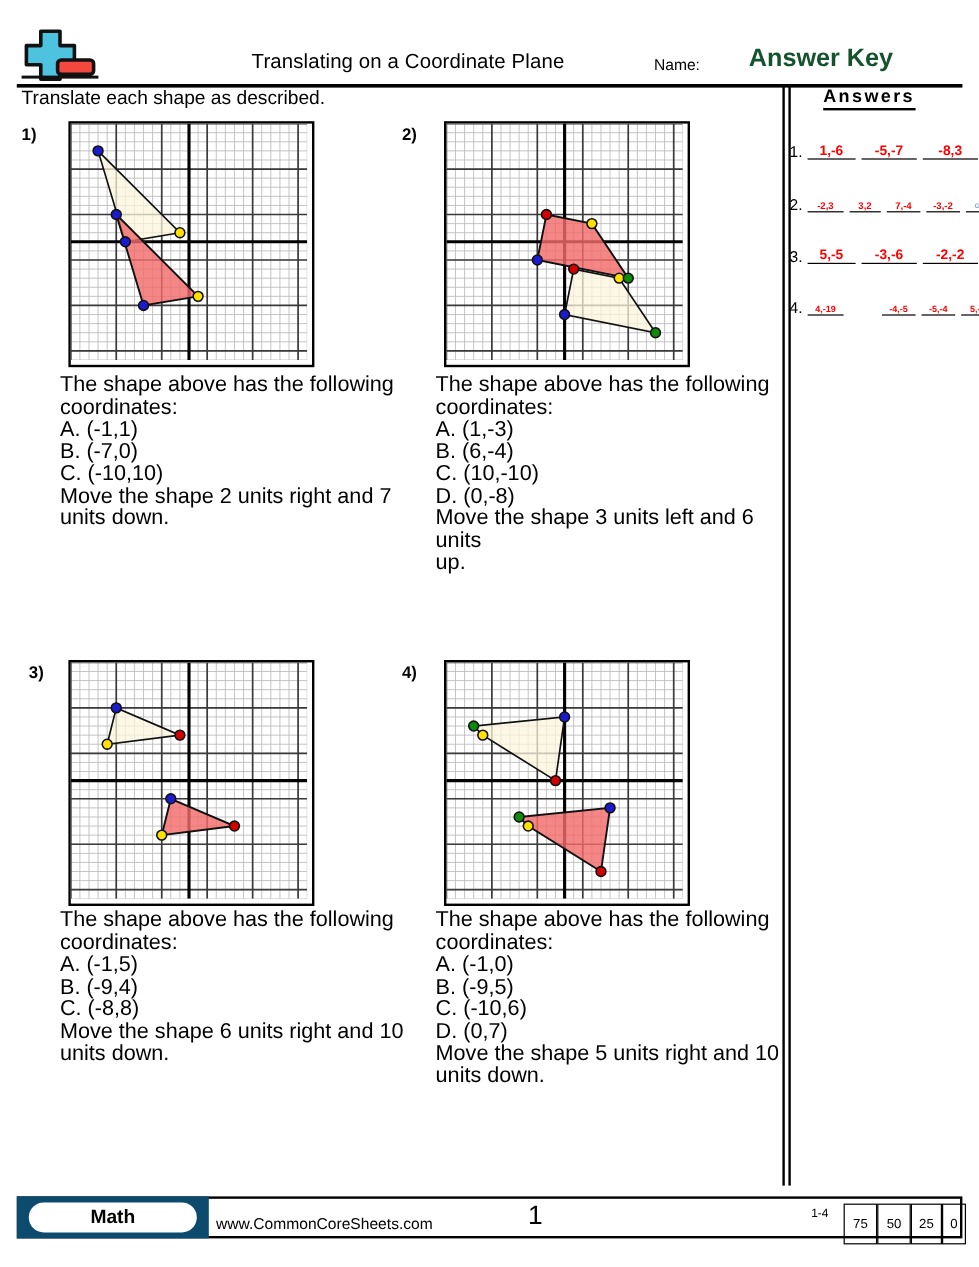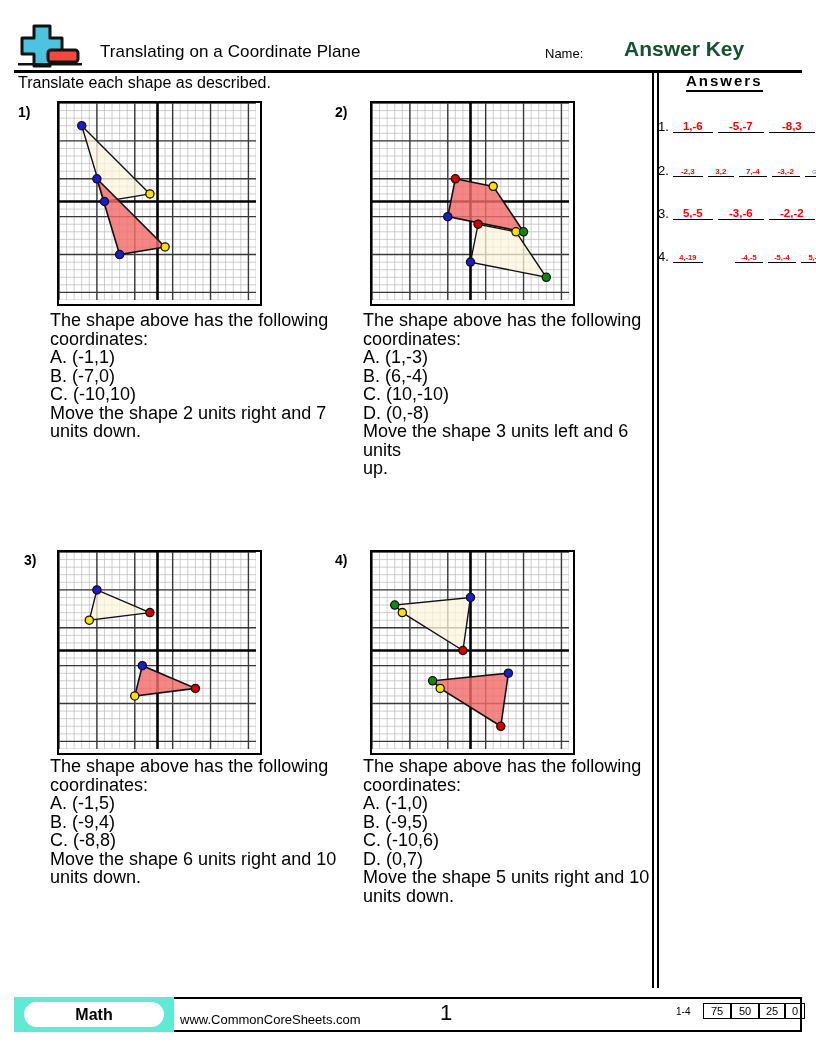--- a/index.html
+++ b/index.html
@@ -10,21 +10,21 @@
     color:#000;
     position:relative;
     overflow:hidden;
   }
   .page{position:absolute;left:0;top:0;width:816px;height:1056px;}
 
   
   .logo{position:absolute;left:14px;top:24px;width:72px;height:44px;}
   .title{
     position:absolute;left:100px;top:42px;width:480px;
-    text-align:left;font-size:17px;letter-spacing:.1px;
+    text-align:center;font-size:17px;letter-spacing:.1px;
   }
   .name-label{position:absolute;left:545px;top:46px;font-size:13px;}
   .answer-key{
     position:absolute;left:624px;top:37px;
     font-size:21px;font-weight:bold;color:#14532d;
     font-family:"Liberation Sans", sans-serif;
   }
   .hrule{position:absolute;left:14px;top:70px;width:788px;height:3px;background:#000;}
   .directions{
     position:absolute;left:18px;top:74px;font-size:16px;font-weight:normal;
@@ -50,32 +50,32 @@
     border-bottom:1.6px solid #000;
     color:#5a7fd0;text-align:center;line-height:1.05;
   }
   .prob-num{position:absolute;font-size:14px;font-weight:bold;}
   .gridbox{position:absolute;border:2px solid #000;background:#fff;}
   .bodytext{position:absolute;font-size:18px;line-height:18.5px;white-space:pre-line;}
 
   
   .footer-bar{position:absolute;left:14px;top:997px;width:788px;height:35px;border:2px solid #000;box-sizing:border-box;}
   .math-badge{
-    position:absolute;left:14px;top:997px;width:160px;height:35px;background:#5eead4;
+    position:absolute;left:14px;top:997px;width:160px;height:35px;background:#0c4a6e;
     display:flex;align-items:center;justify-content:center;box-sizing:border-box;
   }
   .math-pill{
     width:140px;height:25px;background:#fff;border-radius:14px;
     display:flex;align-items:center;justify-content:center;
     font-size:16px;font-weight:bold;
   }
   .site{position:absolute;left:180px;top:1012px;font-size:13px;}
   .pagenum{position:absolute;left:440px;top:1000px;font-size:22px;}
   .range{position:absolute;left:676px;top:1006px;font-size:10px;}
-  .scorebox{position:absolute;top:1003px;height:16px;border:1.5px solid #000;
+  .scorebox{position:absolute;top:1003px;height:34px;border:1.5px solid #000;
             box-sizing:border-box;display:flex;align-items:center;justify-content:center;
             font-size:11px;}
 </style>
 </head>
 <body>
 
 <div class="page">
 
   <div class="logo">
     <svg width="72" height="44" viewBox="0 0 72 44">

